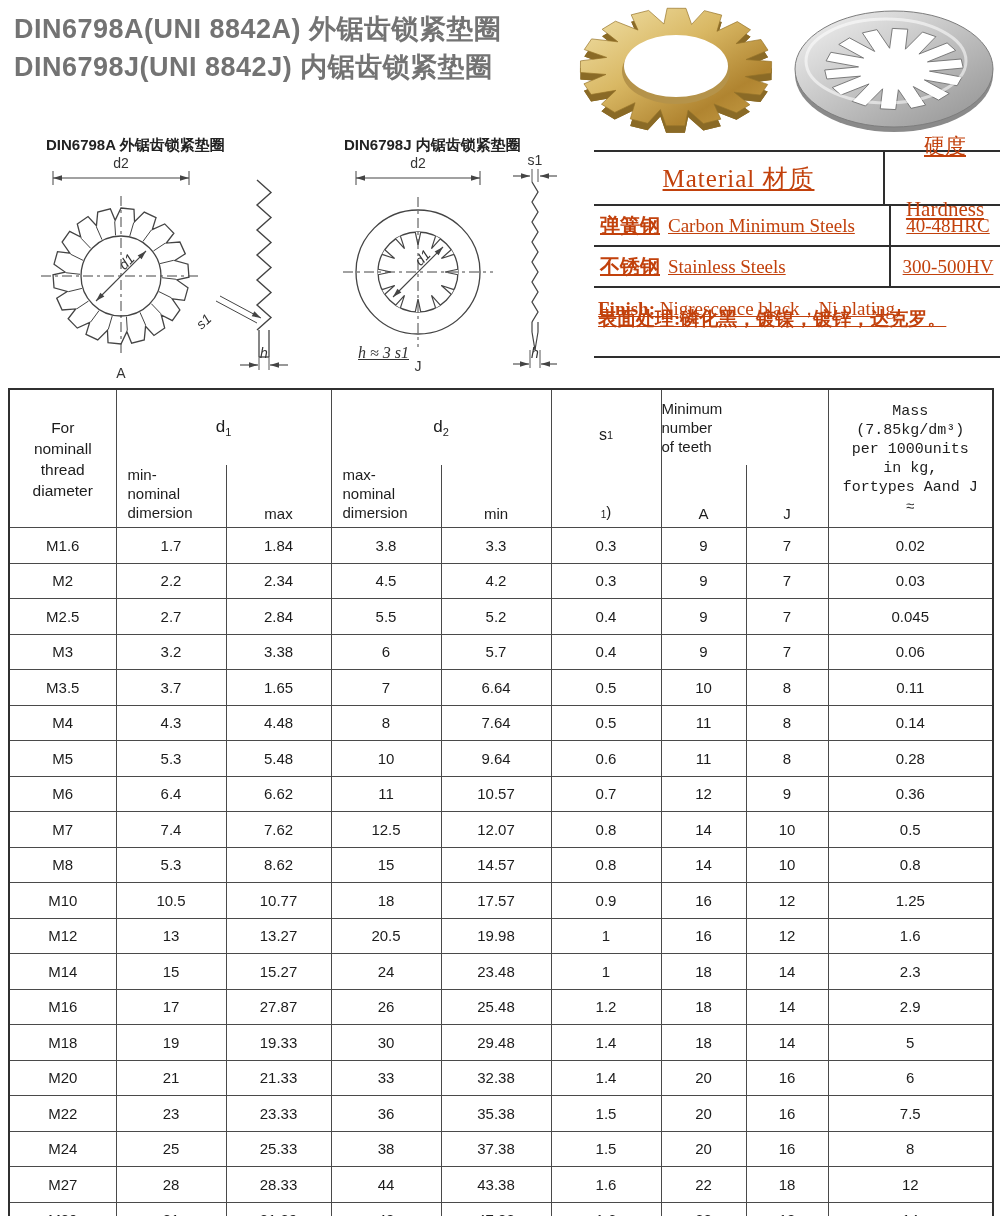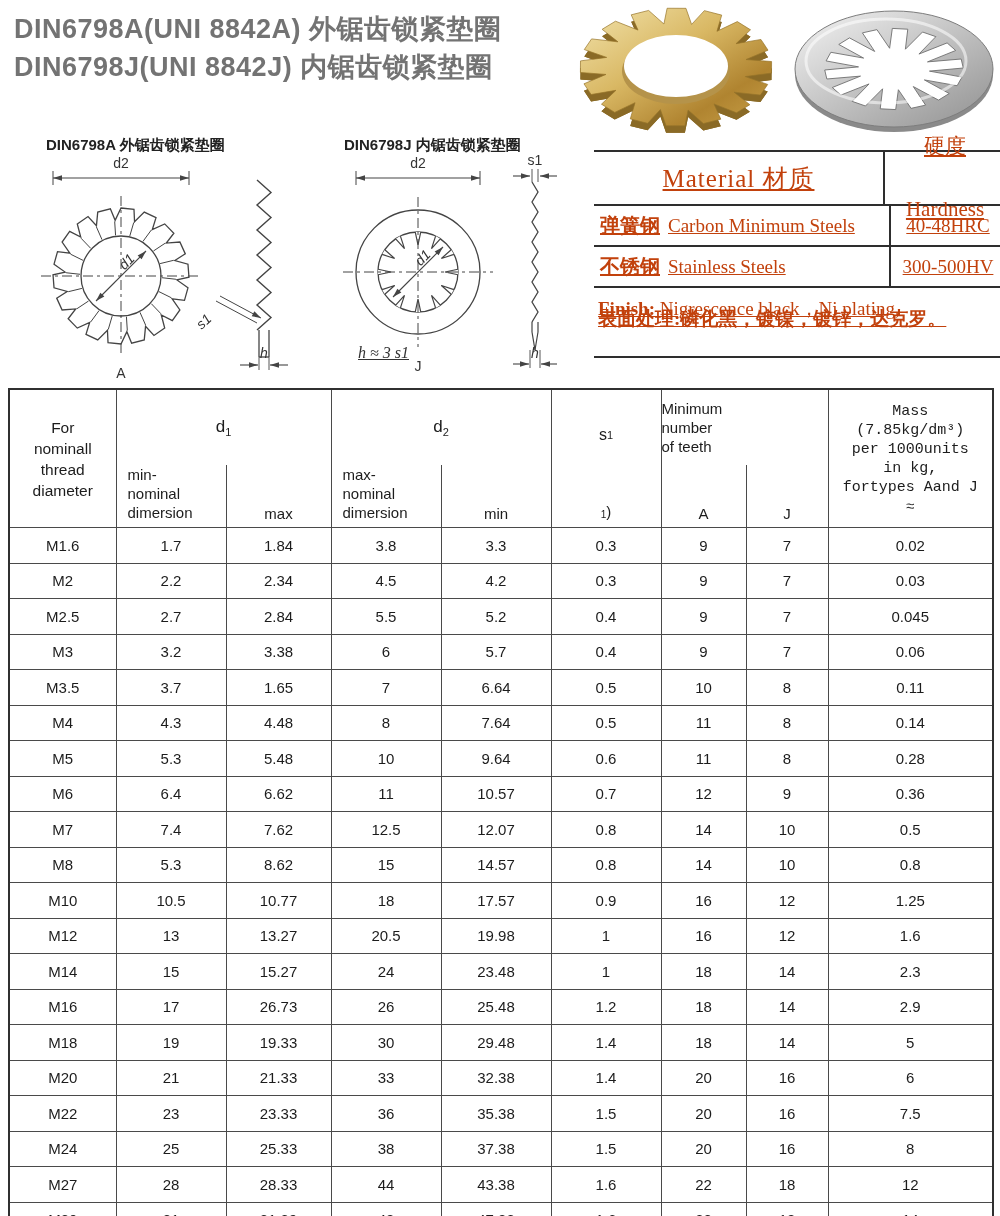--- a/index.html
+++ b/index.html
@@ -451,21 +451,21 @@
             <td>24</td>
             <td>23.48</td>
             <td>1</td>
             <td>18</td>
             <td>14</td>
             <td>2.3</td>
           </tr>
           <tr>
             <td>M16</td>
             <td>17</td>
-            <td>26.73</td>
+            <td>27.87</td>
             <td>26</td>
             <td>25.48</td>
             <td>1.2</td>
             <td>18</td>
             <td>14</td>
             <td>2.9</td>
           </tr>
           <tr>
             <td>M18</td>
             <td>19</td>

